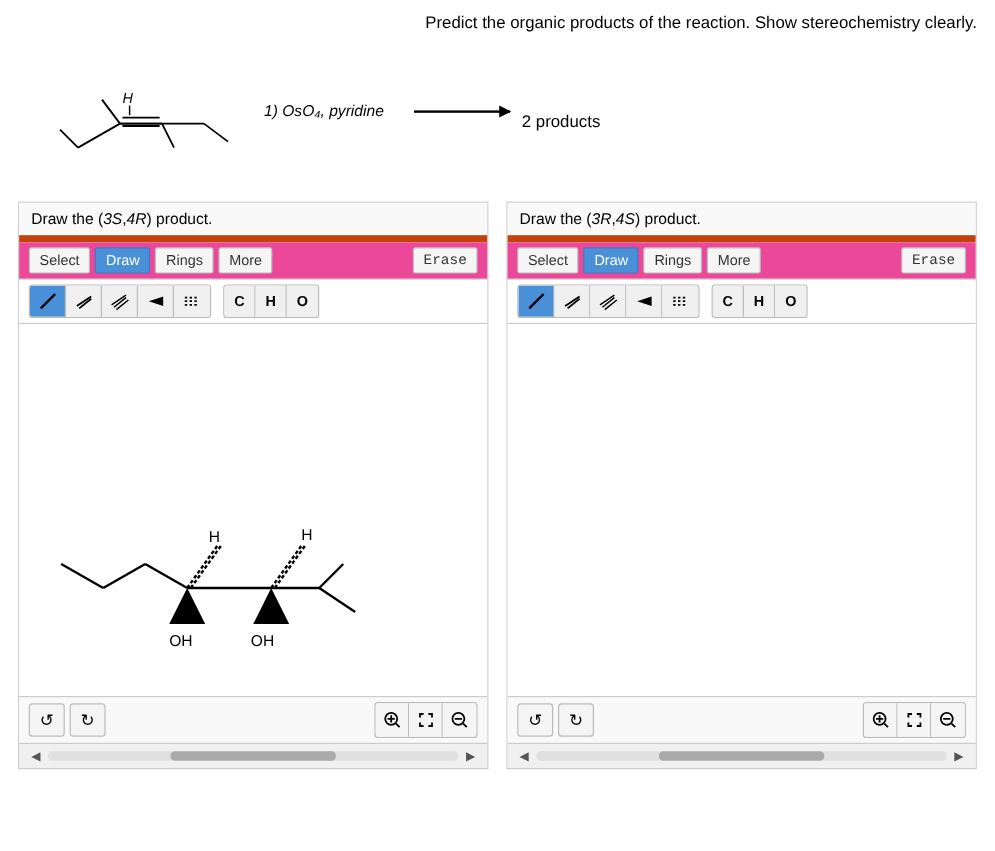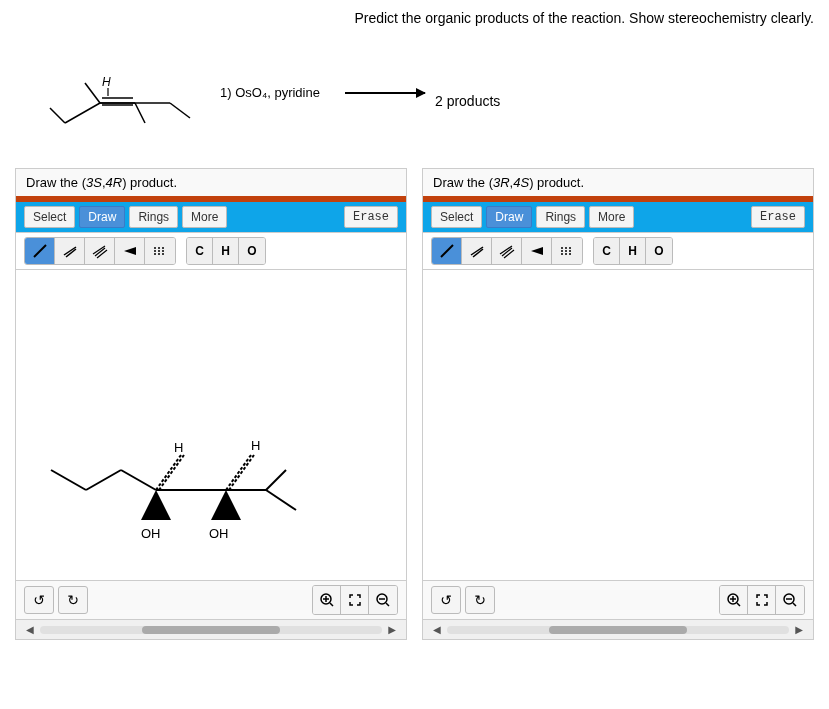--- a/index.html
+++ b/index.html
@@ -27,20 +27,21 @@
       width: 160px;
       height: 110px;
       position: relative;
     }
     .arrow-container {
       display: flex;
       flex-direction: column;
       align-items: flex-start;
       margin: 0 15px;
       position: relative;
+      font-style: italic;
     }
     .reaction-conditions {
       font-size: 13px;
       line-height: 1.6;
       color: #000;
     }
     .reaction-arrow {
       display: flex;
       align-items: center;
       margin: 0 10px;
@@ -82,21 +83,21 @@
       border-bottom: 6px solid #c2410c;
       background: #f9f9f9;
       color: #000;
     }
     .drawer-toolbar {
       display: flex;
       align-items: flex-start;
       padding: 4px 8px;
       border-bottom: 1px solid #ccc;
       gap: 4px;
-      background: #0ea5e9;
+      background: #ec4899;
     }
     .toolbar-btn {
       padding: 3px 8px;
       font-size: 12px;
       border: 1px solid #bbb;
       background: #f5f5f5;
       cursor: pointer;
       border-radius: 2px;
       color: #333;
     }

